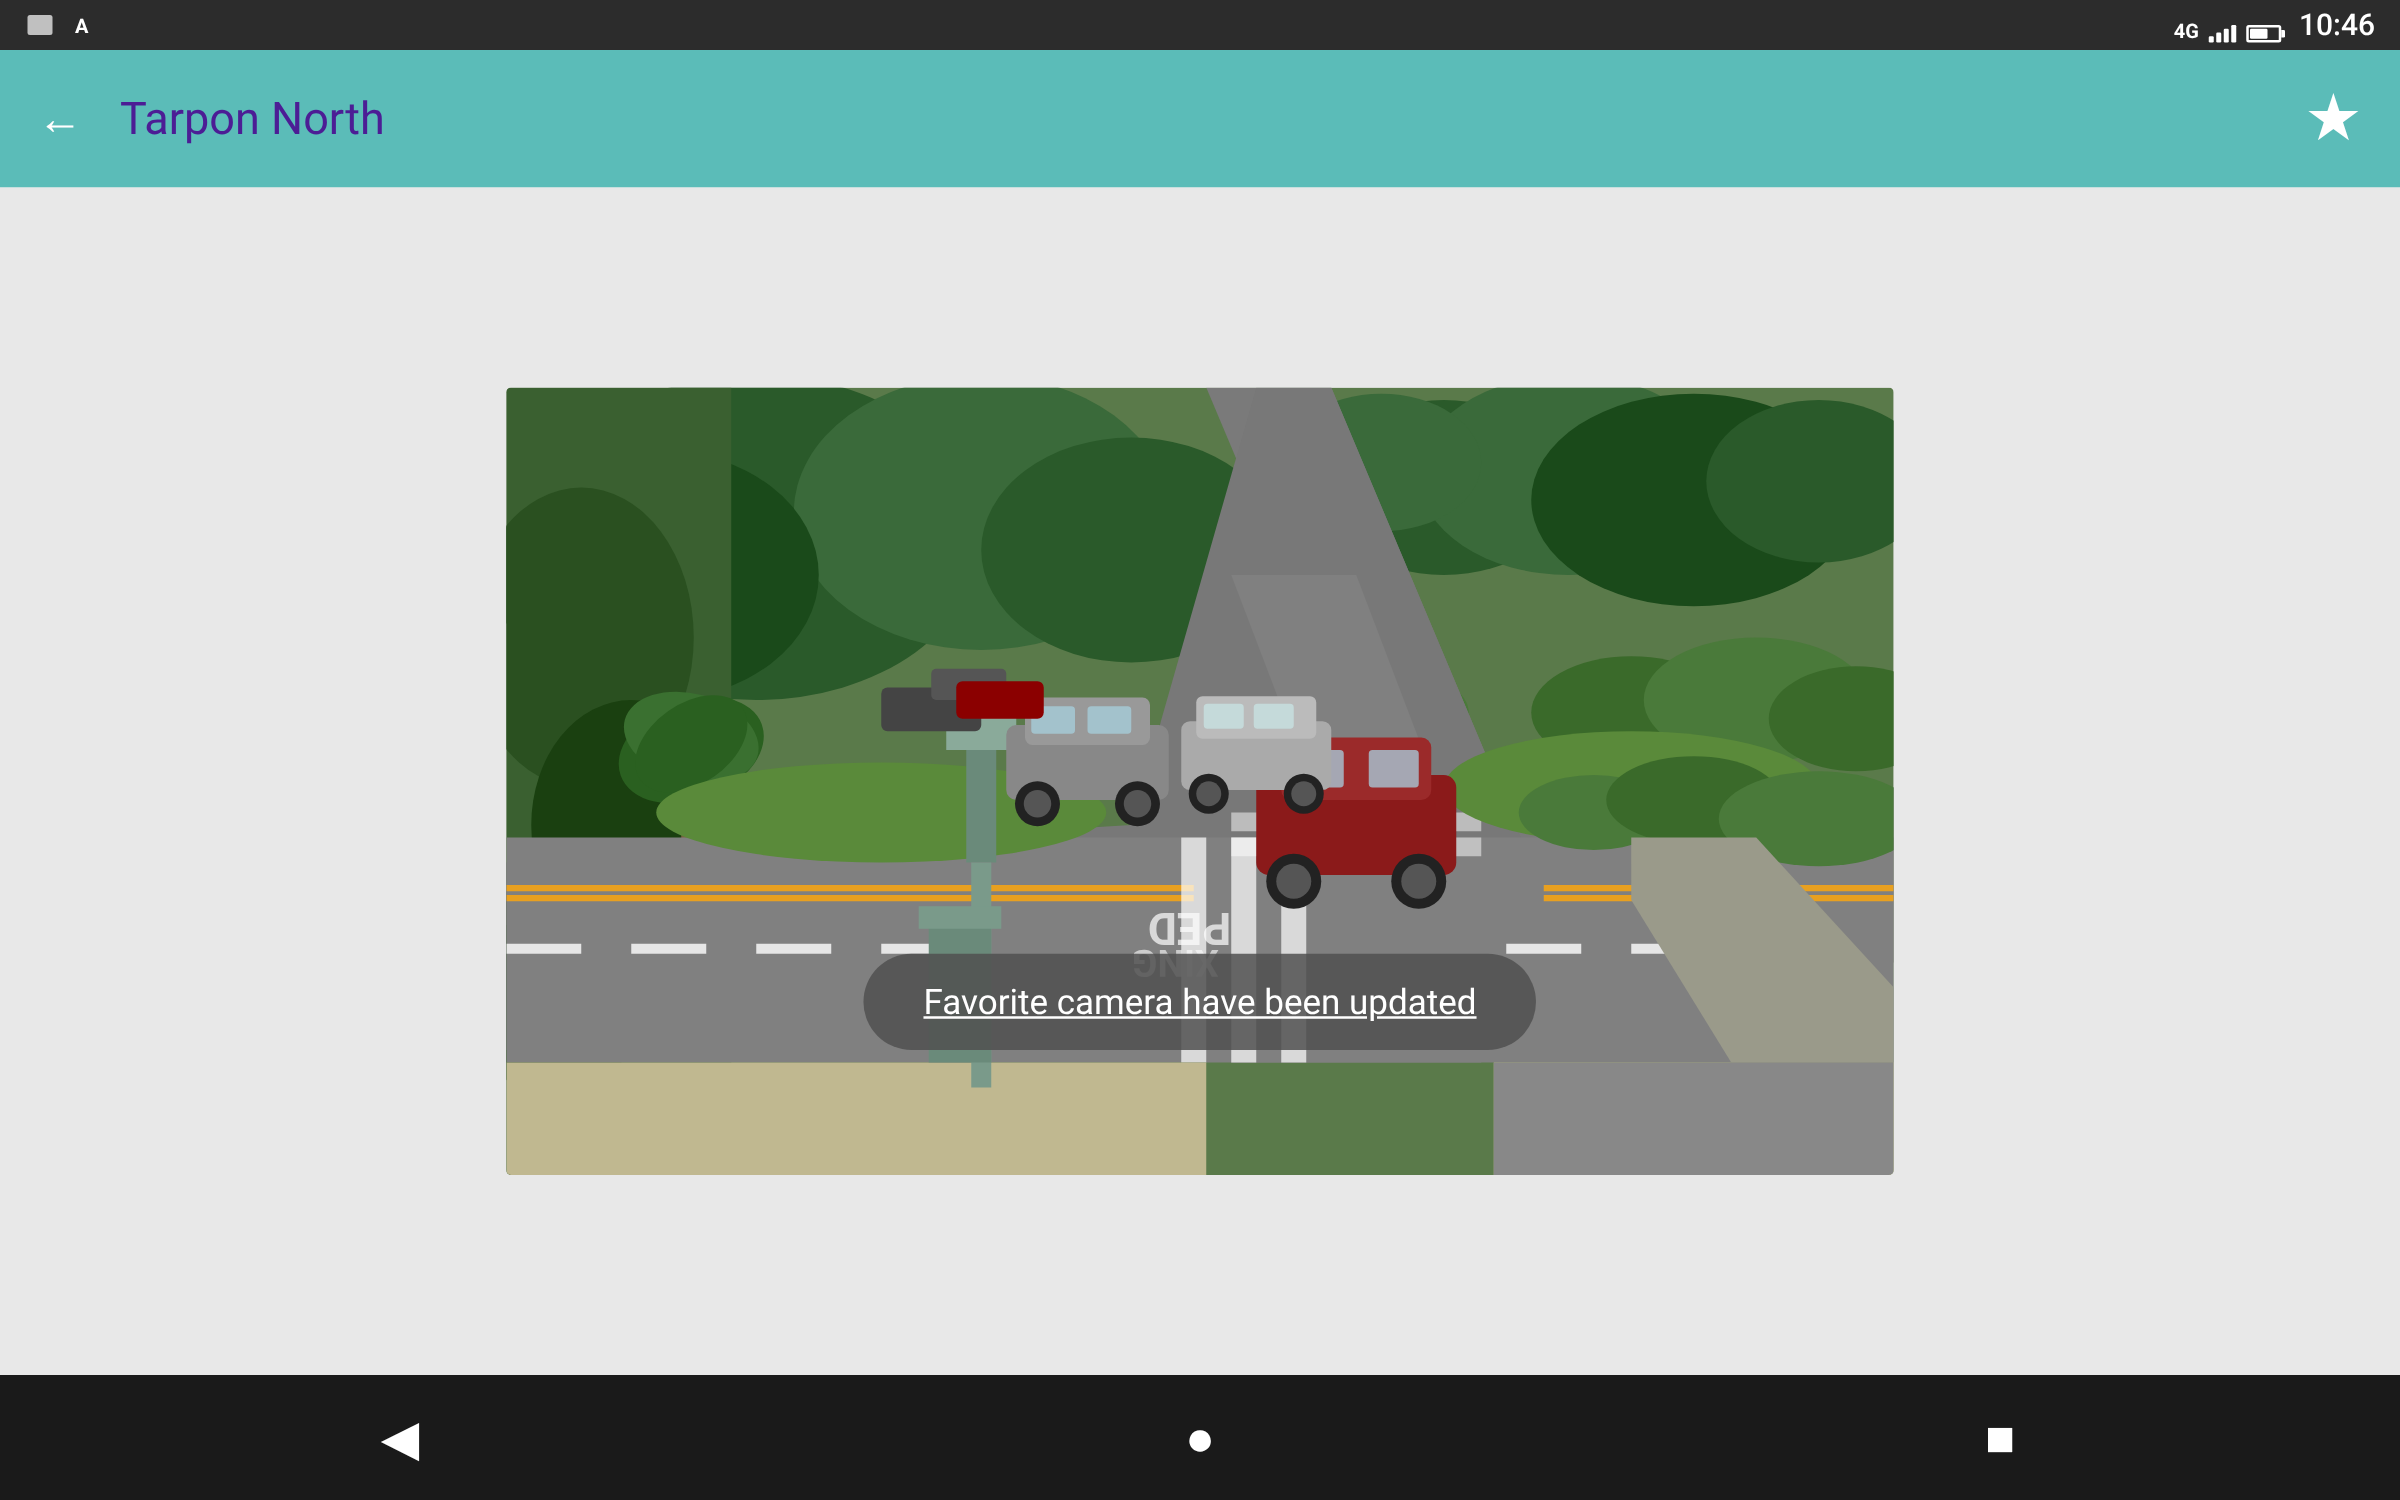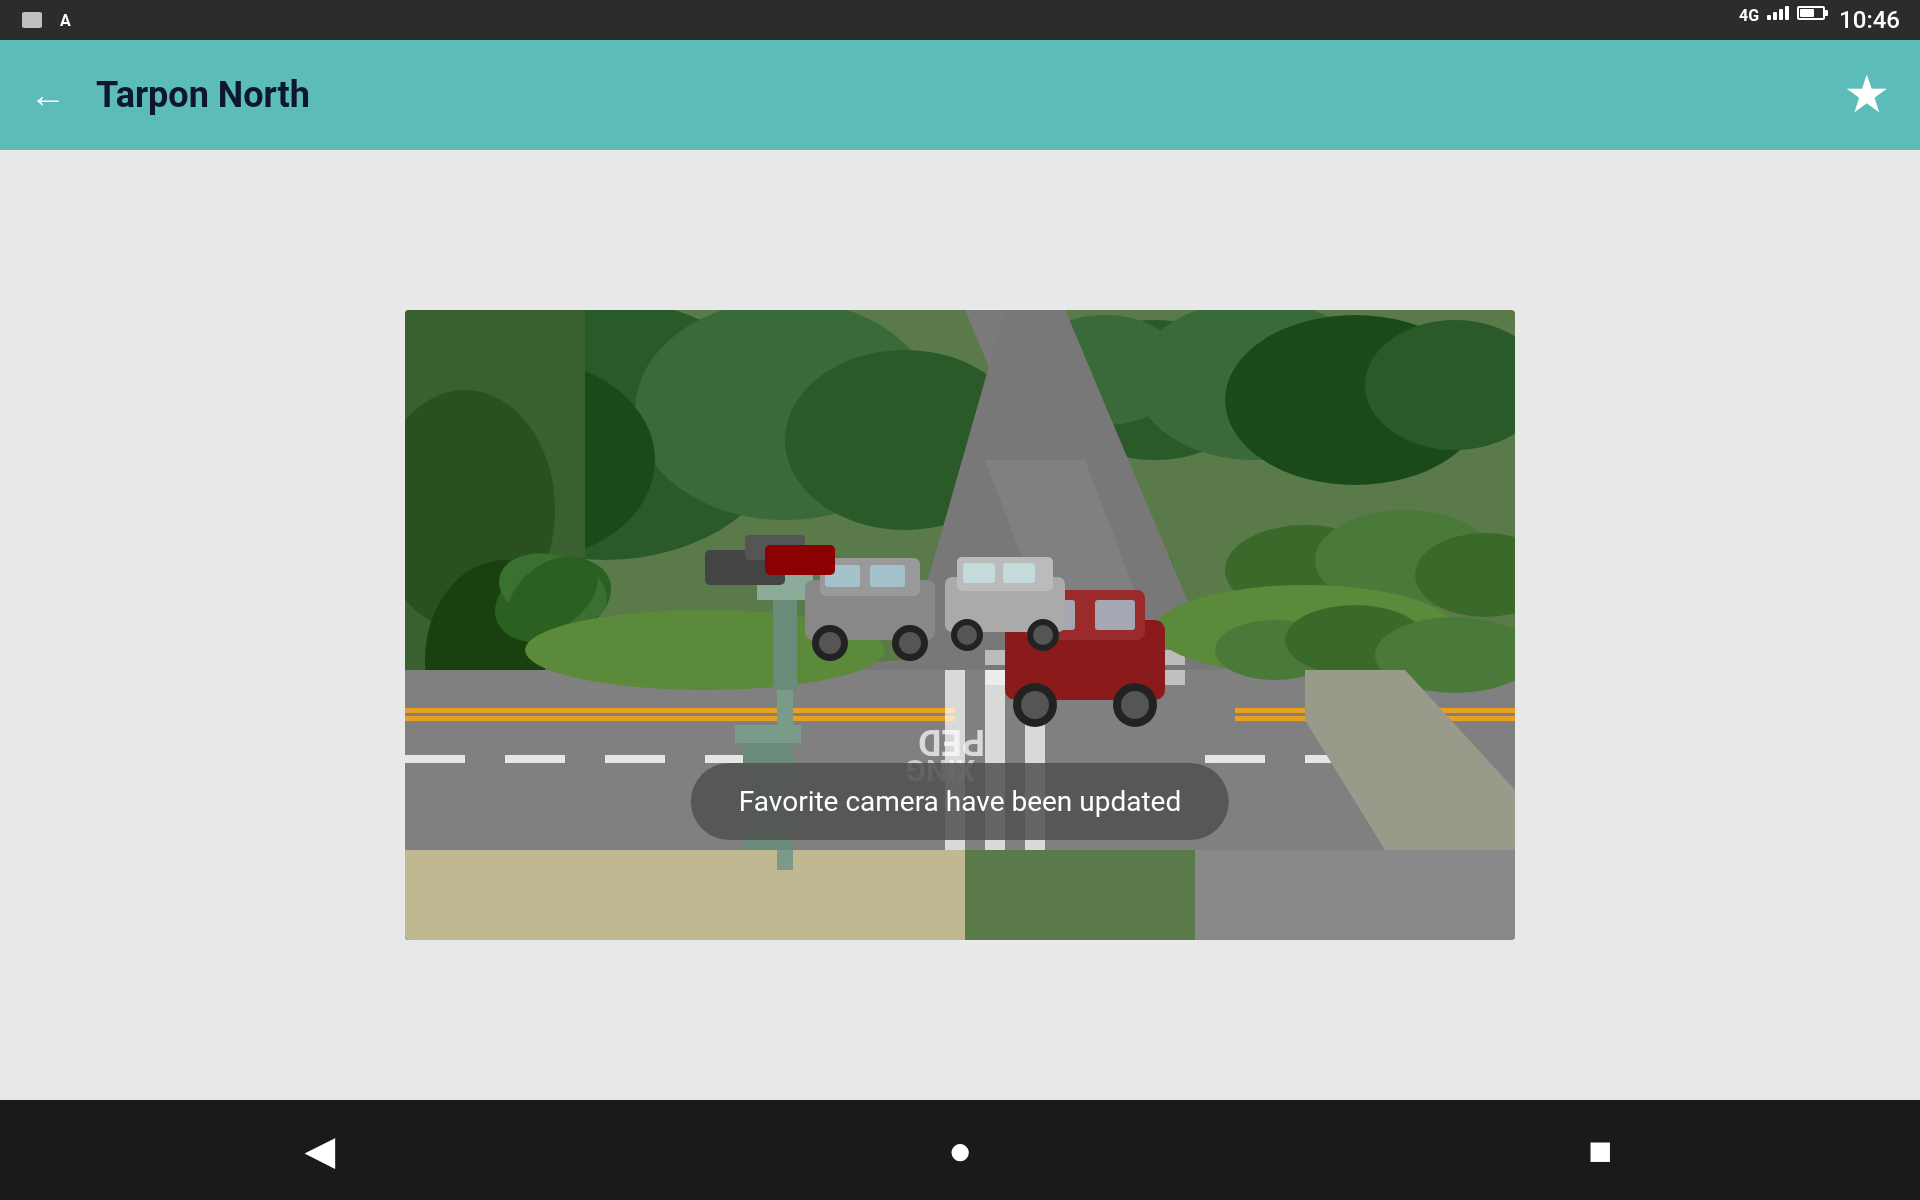--- a/index.html
+++ b/index.html
@@ -31,21 +31,21 @@
     }
 
     .status-bar-left {
       display: flex;
       align-items: center;
       gap: 12px;
     }
 
     .status-bar-right {
       display: flex;
-      align-items: flex-start;
+      align-items: flex-end;
       gap: 8px;
       color: white;
       font-size: 18px;
       font-weight: 500;
     }
 
     
     .app-bar {
       width: 100%;
       height: 110px;
@@ -59,23 +59,23 @@
 
     .back-button {
       color: white;
       font-size: 36px;
       cursor: pointer;
       margin-right: 30px;
       line-height: 1;
     }
 
     .app-bar-title {
-      color: #0f172a;
+      color: #4c1d95;
       font-size: 36px;
-      font-weight: 700;
+      font-weight: 400;
       flex: 1;
     }
 
     .favorite-button {
       color: white;
       font-size: 52px;
       cursor: pointer;
       line-height: 1;
     }
 
@@ -105,20 +105,21 @@
       left: 50%;
       transform: translateX(-50%);
       background: rgba(80, 80, 80, 0.85);
       color: white;
       padding: 22px 48px;
       border-radius: 60px;
       font-size: 28px;
       font-weight: 400;
       white-space: nowrap;
       z-index: 10;
+      text-decoration: underline;
     }
 
     
     .nav-bar {
       width: 100%;
       height: 100px;
       background: #1a1a1a;
       display: flex;
       align-items: center;
       justify-content: space-around;

